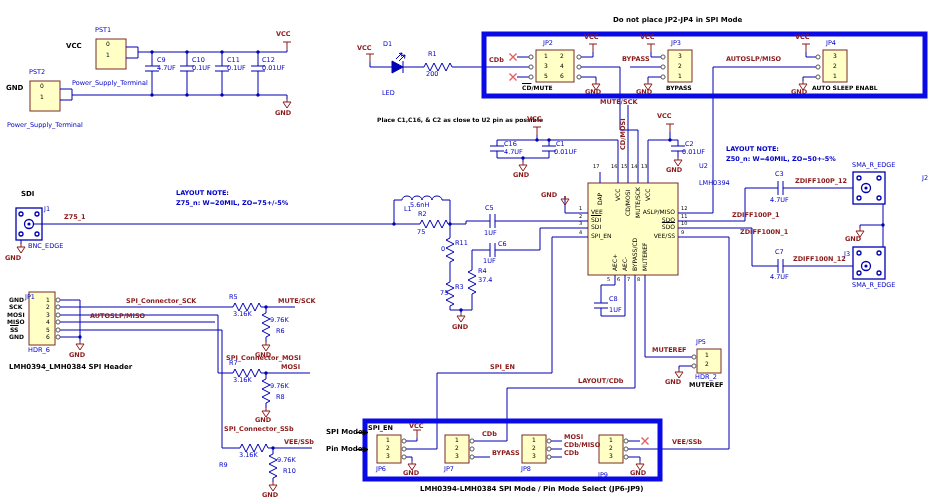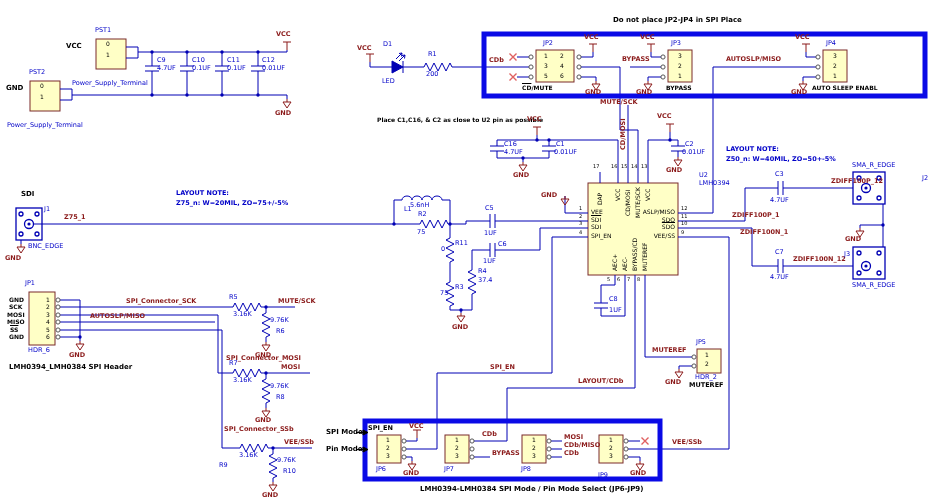--- a/index.html
+++ b/index.html
@@ -279,26 +279,26 @@
 <div class="lbl ref" style="left:157px;top:65px">4.7UF</div>
 <div class="lbl ref" style="left:192px;top:57px">C10</div>
 <div class="lbl ref" style="left:192px;top:65px">0.1UF</div>
 <div class="lbl ref" style="left:227px;top:57px">C11</div>
 <div class="lbl ref" style="left:227px;top:65px">0.1UF</div>
 <div class="lbl ref" style="left:262px;top:57px">C12</div>
 <div class="lbl ref" style="left:262px;top:65px">0.01UF</div>
 
 <div class="lbl net" style="left:357px;top:45px">VCC</div>
 <div class="lbl ref" style="left:383px;top:41px">D1</div>
-<div class="lbl ref" style="left:382px;top:78px">LED</div>
+<div class="lbl ref" style="left:382px;top:90px">LED</div>
 <div class="lbl ref" style="left:428px;top:51px">R1</div>
 <div class="lbl ref" style="left:426px;top:71px">200</div>
 <div class="lbl net" style="left:489px;top:57px">CDb</div>
 
-<div class="lbl blk t7" style="left:613px;top:17px">Do not place JP2-JP4 in SPI Place</div>
+<div class="lbl blk t7" style="left:613px;top:17px">Do not place JP2-JP4 in SPI Mode</div>
 <div class="lbl ref" style="left:543px;top:40px">JP2</div>
 <div class="lbl pin" style="left:544px;top:53px">1</div>
 <div class="lbl pin" style="left:560px;top:53px">2</div>
 <div class="lbl pin" style="left:544px;top:63px">3</div>
 <div class="lbl pin" style="left:560px;top:63px">4</div>
 <div class="lbl pin" style="left:544px;top:73px">5</div>
 <div class="lbl pin" style="left:560px;top:73px">6</div>
 <div class="lbl net" style="left:584px;top:34px">VCC</div>
 <div class="lbl net t6" style="left:585px;top:89px">GND</div>
 <div class="lbl blk t6" style="left:522px;top:85px"><span class="ol">CD</span><span>/MUTE</span></div>
@@ -326,21 +326,21 @@
 <div class="lbl ref" style="left:504px;top:149px">4.7UF</div>
 <div class="lbl ref" style="left:556px;top:141px">C1</div>
 <div class="lbl ref" style="left:554px;top:149px">0.01UF</div>
 <div class="lbl net" style="left:513px;top:172px">GND</div>
 <div class="lbl net" style="left:657px;top:113px">VCC</div>
 <div class="lbl ref" style="left:685px;top:141px">C2</div>
 <div class="lbl ref" style="left:682px;top:149px">0.01UF</div>
 <div class="lbl net" style="left:666px;top:167px">GND</div>
 <div class="lbl net" style="left:541px;top:192px">GND</div>
 
-<div class="lbl ref" style="left:699px;top:172px">U2</div>
+<div class="lbl ref" style="left:699px;top:163px">U2</div>
 <div class="lbl ref" style="left:699px;top:180px">LMH0394</div>
 <div class="lbl pin t6 vlabel" style="left:597px;top:205px">DAP</div>
 <div class="lbl pin t6 vlabel" style="left:615px;top:201px">VCC</div>
 <div class="lbl pin t6 vlabel" style="left:625px;top:216px">CD/MOSI</div>
 <div class="lbl pin t6 vlabel" style="left:635px;top:218px">MUTE/SCK</div>
 <div class="lbl pin t6 vlabel" style="left:645px;top:201px">VCC</div>
 <div class="lbl pn" style="left:593px;top:164px">17</div>
 <div class="lbl pn" style="left:611px;top:164px">16</div>
 <div class="lbl pn" style="left:621px;top:164px">15</div>
 <div class="lbl pn" style="left:631px;top:164px">14</div>
@@ -390,21 +390,21 @@
 <div class="lbl ref" style="left:455px;top:284px">R3</div>
 <div class="lbl ref" style="left:440px;top:290px">75</div>
 <div class="lbl ref" style="left:478px;top:268px">R4</div>
 <div class="lbl ref" style="left:478px;top:277px">37.4</div>
 <div class="lbl ref" style="left:485px;top:205px">C5</div>
 <div class="lbl ref" style="left:484px;top:230px">1UF</div>
 <div class="lbl ref" style="left:498px;top:241px">C6</div>
 <div class="lbl ref" style="left:483px;top:258px">1UF</div>
 <div class="lbl net" style="left:452px;top:324px">GND</div>
 
-<div class="lbl ref" style="left:25px;top:280px">JP1</div>
+<div class="lbl ref" style="left:25px;top:294px">JP1</div>
 <div class="lbl pin" style="left:46px;top:297px">1</div>
 <div class="lbl pin" style="left:46px;top:304px">2</div>
 <div class="lbl pin" style="left:46px;top:312px">3</div>
 <div class="lbl pin" style="left:46px;top:319px">4</div>
 <div class="lbl pin" style="left:46px;top:327px">5</div>
 <div class="lbl pin" style="left:46px;top:334px">6</div>
 <div class="lbl blk t6" style="left:9px;top:297px">GND</div>
 <div class="lbl blk t6" style="left:9px;top:304px">SCK</div>
 <div class="lbl blk t6" style="left:7px;top:312px">MOSI</div>
 <div class="lbl blk t6" style="left:7px;top:319px">MISO</div>
@@ -475,21 +475,21 @@
 <div class="lbl pin" style="left:609px;top:437px">1</div>
 <div class="lbl pin" style="left:609px;top:445px">2</div>
 <div class="lbl pin" style="left:609px;top:453px">3</div>
 <div class="lbl net t6" style="left:630px;top:470px">GND</div>
 <div class="lbl net" style="left:672px;top:439px">VEE/SSb</div>
 
 <div class="lbl note" style="left:726px;top:146px">LAYOUT NOTE:</div>
 <div class="lbl note" style="left:726px;top:156px">Z50_n: W=40MIL, ZO=50+-5%</div>
 <div class="lbl ref" style="left:775px;top:171px">C3</div>
 <div class="lbl ref" style="left:770px;top:197px">4.7UF</div>
-<div class="lbl net" style="left:831px;top:178px">ZDIFF100P_12</div>
+<div class="lbl net" style="left:795px;top:178px">ZDIFF100P_12</div>
 <div class="lbl net" style="left:732px;top:212px">ZDIFF100P_1</div>
 <div class="lbl net" style="left:740px;top:229px">ZDIFF100N_1</div>
 <div class="lbl ref" style="left:775px;top:249px">C7</div>
 <div class="lbl ref" style="left:770px;top:274px">4.7UF</div>
 <div class="lbl net" style="left:793px;top:256px">ZDIFF100N_12</div>
 <div class="lbl ref" style="left:852px;top:162px">SMA_R_EDGE</div>
 <div class="lbl ref" style="left:922px;top:175px">J2</div>
 <div class="lbl net" style="left:845px;top:236px">GND</div>
 <div class="lbl ref" style="left:844px;top:251px">J3</div>
 <div class="lbl ref" style="left:852px;top:282px">SMA_R_EDGE</div>

